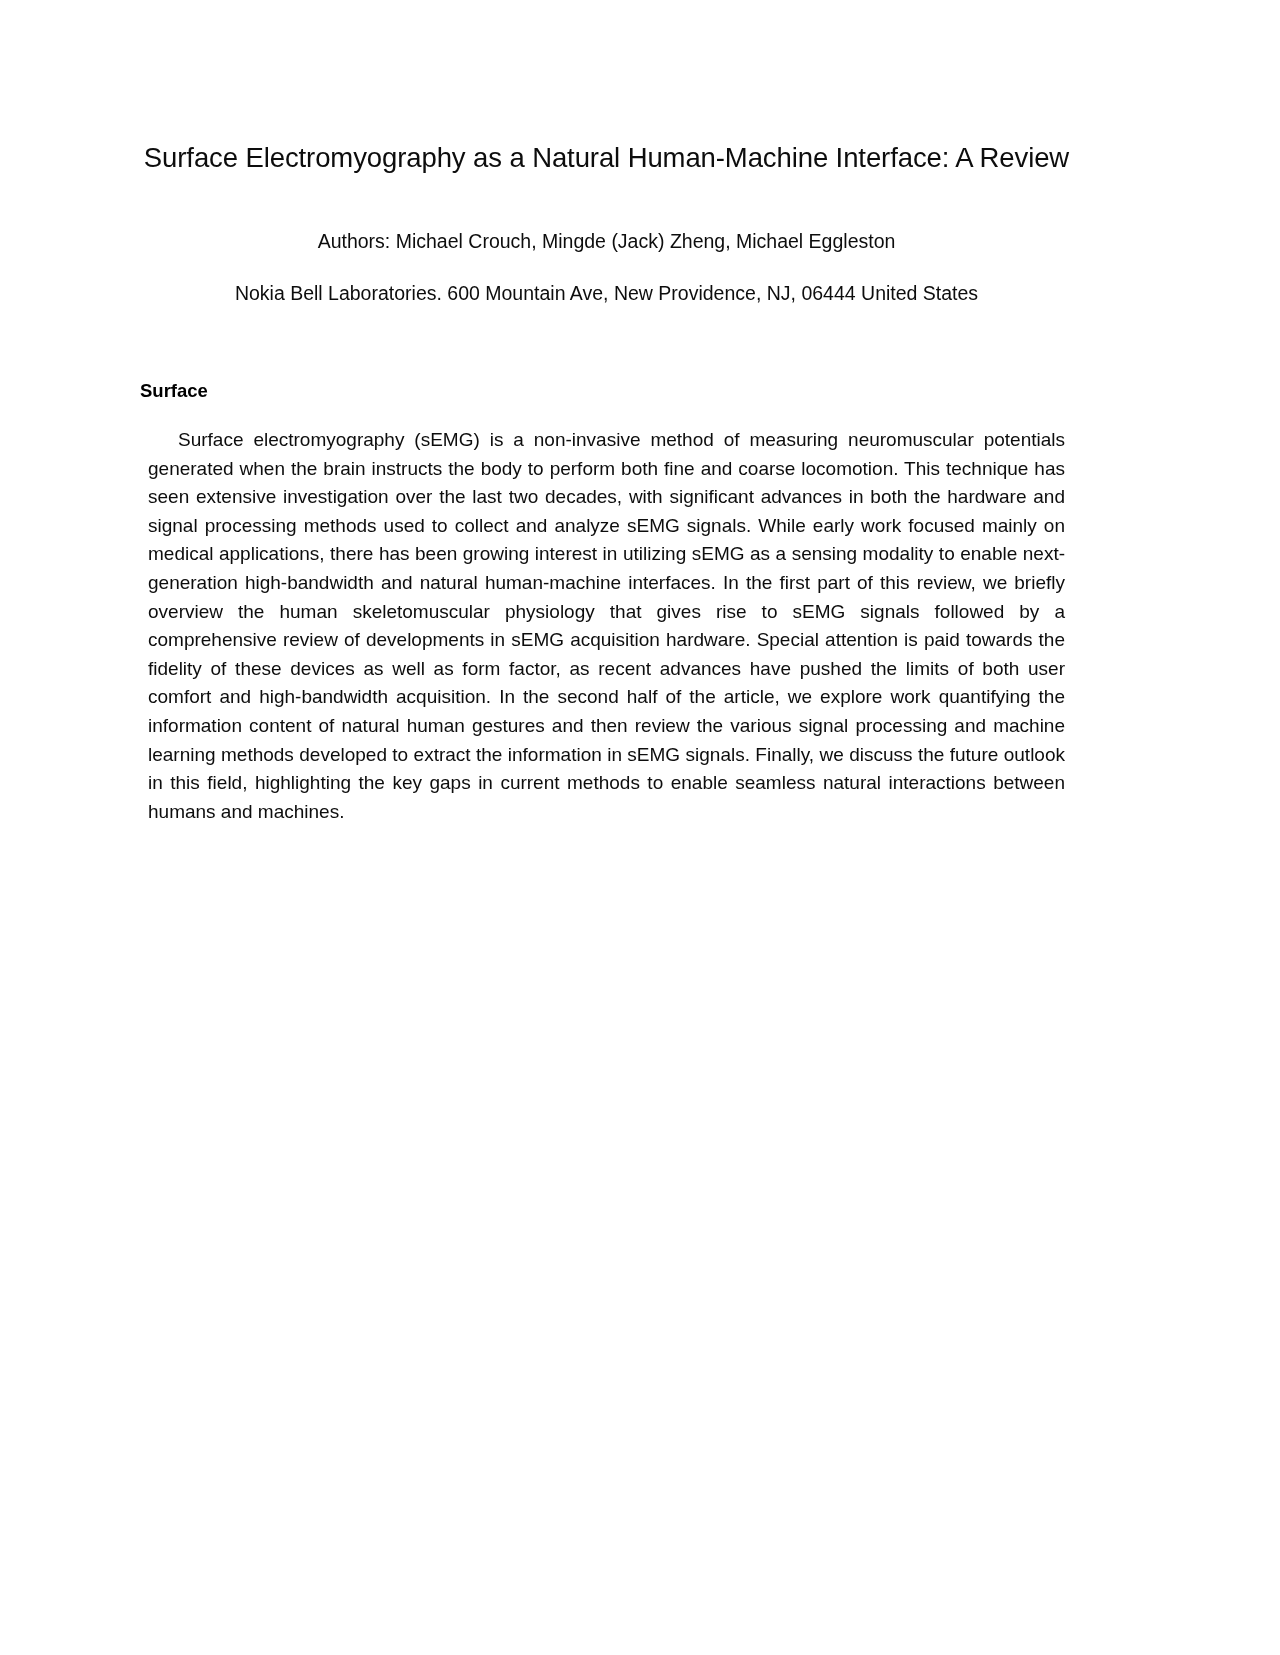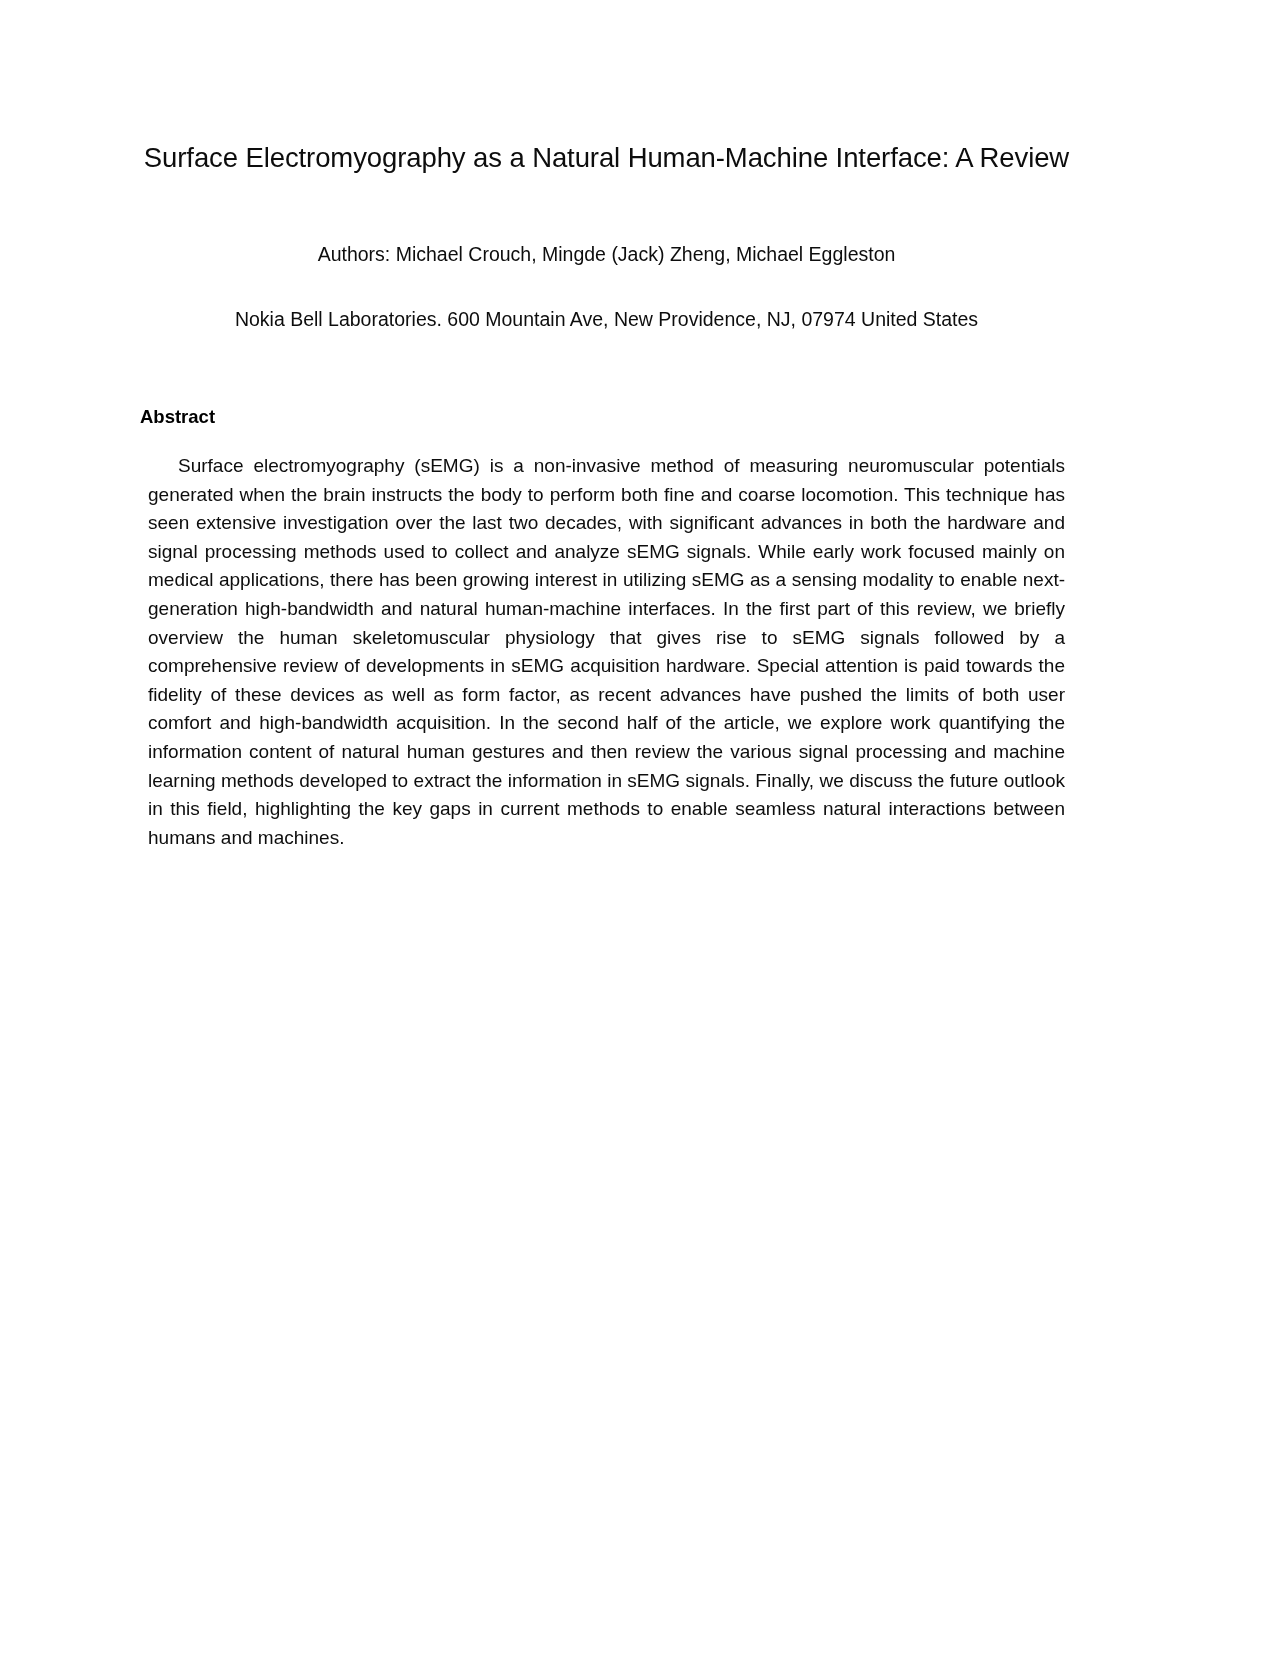--- a/index.html
+++ b/index.html
@@ -40,21 +40,21 @@
     margin: 0;
     padding-top: 141px;
   }
 
   .authors-line {
     font-size: 19.5px;
     font-weight: 400;
     line-height: 1.3;
     text-align: center;
     color: #0d0d0d;
-    margin: 16px;
+    margin: 3px;
     padding-top: 51px;
   }
 
   .affiliation-line {
     font-size: 19.5px;
     font-weight: 400;
     line-height: 1.3;
     text-align: center;
     color: #0d0d0d;
     margin: 0;
@@ -87,20 +87,20 @@
 </head>
 <body>
 
 <div class="page">
   <div class="content">
 
     <h1 class="doc-title">Surface Electromyography as a Natural Human-Machine Interface: A Review</h1>
 
     <p class="authors-line">Authors: Michael Crouch, Mingde (Jack) Zheng, Michael Eggleston</p>
 
-    <p class="affiliation-line">Nokia Bell Laboratories. 600 Mountain Ave, New Providence, NJ, 07974 United States</p>
+    <p class="affiliation-line">Nokia Bell Laboratories. 600 Mountain Ave, New Providence, NJ, 06444 United States</p>
 
-    <h2 class="section-heading">Abstract</h2>
+    <h2 class="section-heading">Surface</h2>
 
     <p class="abstract-body">Surface electromyography (sEMG) is a non-invasive method of measuring neuromuscular potentials generated when the brain instructs the body to perform both fine and coarse locomotion. This technique has seen extensive investigation over the last two decades, with significant advances in both the hardware and signal processing methods used to collect and analyze sEMG signals. While early work focused mainly on medical applications, there has been growing interest in utilizing sEMG as a sensing modality to enable next-generation high-bandwidth and natural human-machine interfaces. In the first part of this review, we briefly overview the human skeletomuscular physiology that gives rise to sEMG signals followed by a comprehensive review of developments in sEMG acquisition hardware. Special attention is paid towards the fidelity of these devices as well as form factor, as recent advances have pushed the limits of both user comfort and high-bandwidth acquisition. In the second half of the article, we explore work quantifying the information content of natural human gestures and then review the various signal processing and machine learning methods developed to extract the information in sEMG signals. Finally, we discuss the future outlook in this field, highlighting the key gaps in current methods to enable seamless natural interactions between humans and machines.</p>
 
   </div>
 </div>
 
 </body></html>

